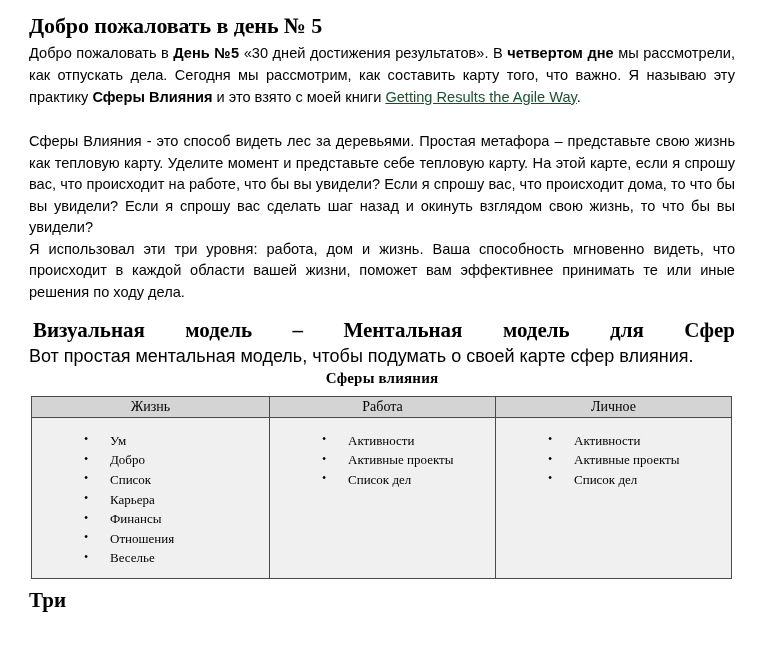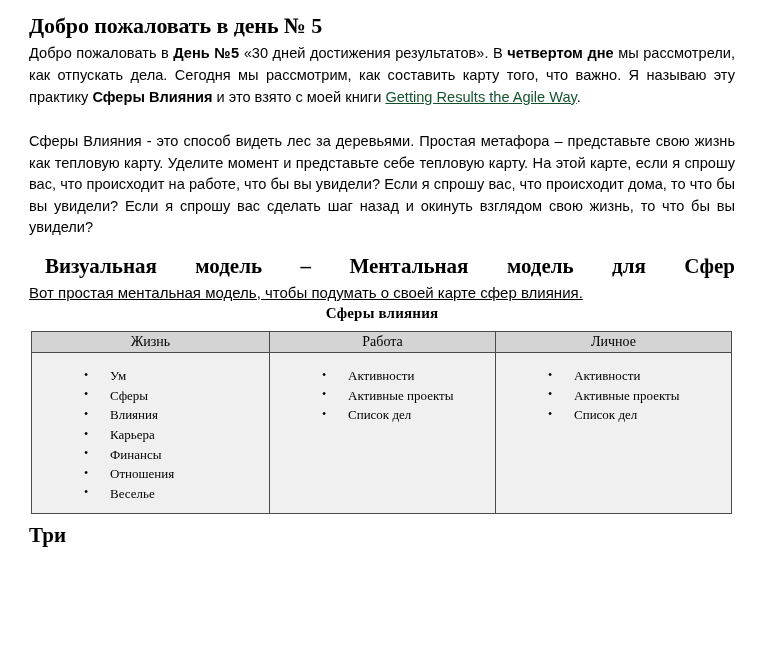--- a/index.html
+++ b/index.html
@@ -39,21 +39,21 @@
     line-height: 1.18;
     margin: 0 0 4px 0;
     letter-spacing: -0.1px;
   }
 
   h2.section-title {
     font-family: "Liberation Serif", "DejaVu Serif", serif;
     font-size: 21px;
     font-weight: bold;
     line-height: 1.33;
-    margin: 0 0 1px 16px;
+    margin: 0 0 1px 4px;
     text-align: justify;
     text-align-last: left;
   }
   h2.section-title .ln {
     display: block;
   }
   h2.section-title .ln.j {
     text-align: justify;
     text-align-last: justify;
   }
@@ -63,24 +63,23 @@
     font-size: 14.6px;
     line-height: 21.5px;
     margin: 0;
     text-align: justify;
     text-align-last: left;
   }
   p.body.lead {
     line-height: 21.8px;
   }
   p.tight {
-    font-size: 15px;
+    font-size: 18px;
     line-height: 21.5px;
     margin: 0;
-    text-decoration: underline;
   }
 
   .spacer-lg { height: 23px; }
   .spacer-md { height: 14px; }
 
   b, .b { font-weight: bold; }
   .link {
     text-decoration: underline;
     color: #14532d;
     text-underline-offset: 1px;
@@ -164,20 +163,21 @@
   <div class="content">
 
     <h1 class="doc-title">Добро пожаловать в день № 5</h1>
 
     <p class="body lead"><span>Добро пожаловать в </span><b>День №5</b><span> «30 дней достижения результатов».  В </span><b>четвертом дне</b><span> мы рассмотрели, как отпускать дела. Сегодня мы рассмотрим, как составить карту того, что важно. Я называю эту практику </span><b>Сферы Влияния</b><span> и это взято с моей книги </span><a class="link" href="#">Getting Results the Agile Way</a><span>.</span></p>
 
     <div class="spacer-lg"></div>
 
     <p class="body">Сферы Влияния -  это способ видеть лес за деревьями. Простая метафора – представьте свою жизнь как тепловую карту. Уделите момент и представьте себе тепловую карту. На этой карте, если я спрошу вас, что происходит на работе, что бы вы увидели? Если я спрошу вас, что происходит дома, то что бы вы увидели? Если я спрошу вас сделать шаг назад и окинуть взглядом свою жизнь, то что бы вы увидели?</p>
 
+    <p class="body">Я использовал эти три уровня: работа, дом и жизнь. Ваша способность мгновенно видеть, что происходит в каждой области вашей жизни, поможет вам эффективнее принимать те или иные решения по ходу дела.</p>
 
     <div class="spacer-md"></div>
 
     <h2 class="section-title">
         <span class="ln j">Визуальная модель – Ментальная модель для Сфер</span>
       </h2>
 
     <p class="tight">Вот простая ментальная модель, чтобы подумать о своей карте сфер влияния.</p>
 
     <div class="table-caption">Сферы влияния</div>
@@ -193,22 +193,22 @@
           <th>Жизнь</th>
           <th>Работа</th>
           <th>Личное</th>
         </tr>
       </thead>
       <tbody>
         <tr>
           <td>
             <ul class="cell-list">
               <li>Ум</li>
-              <li>Сферы</li>
-              <li>Влияния</li>
+              <li>Добро</li>
+              <li>Список</li>
               <li>Карьера</li>
               <li>Финансы</li>
               <li>Отношения</li>
               <li>Веселье</li>
             </ul>
           </td>
           <td>
             <ul class="cell-list">
               <li>Активности</li>
               <li>Активные проекты</li>

